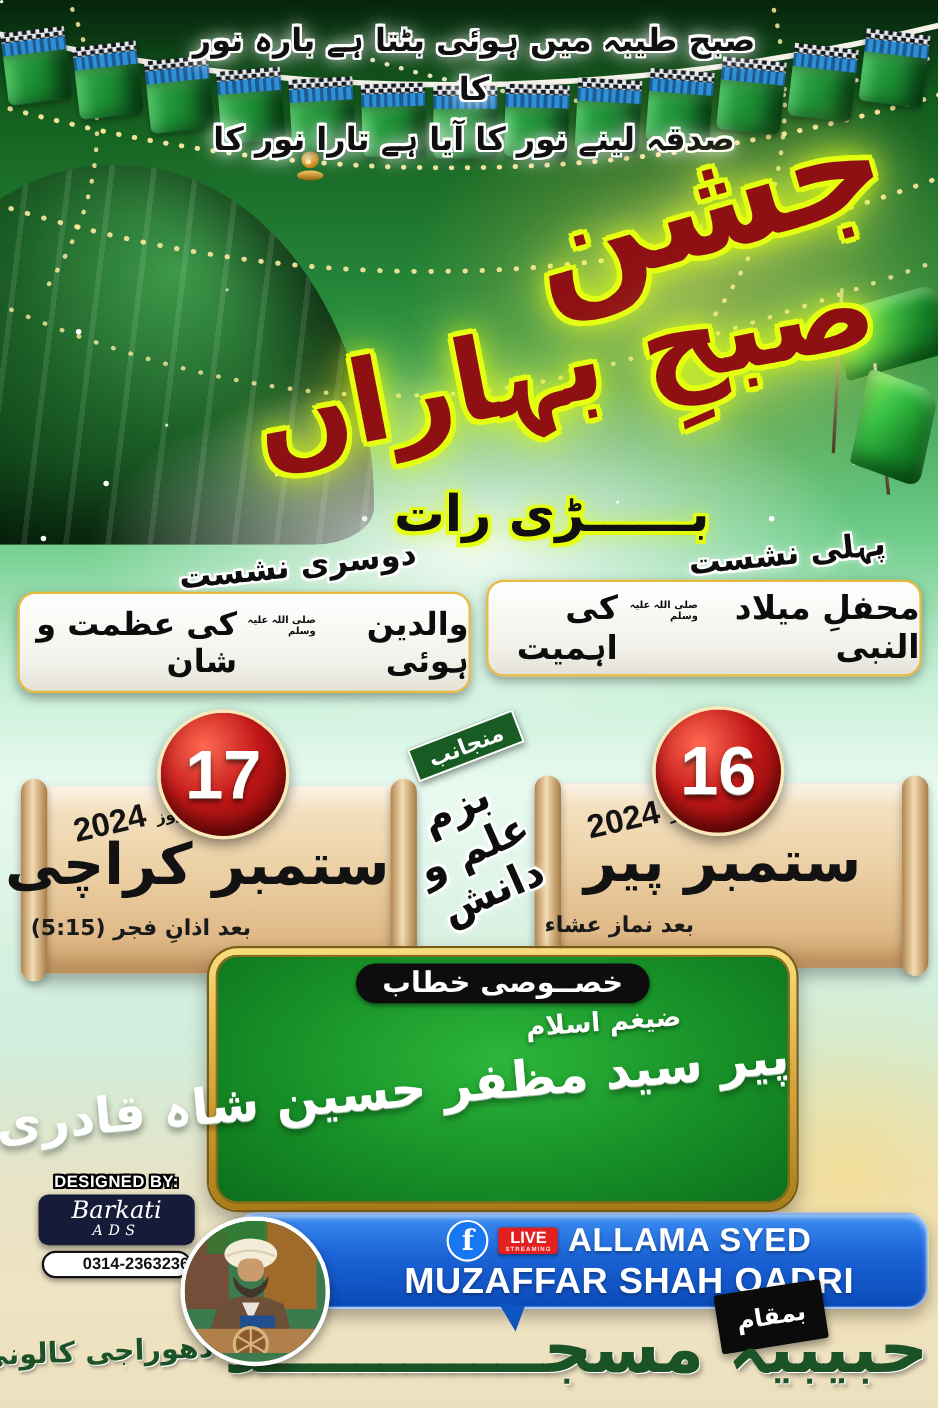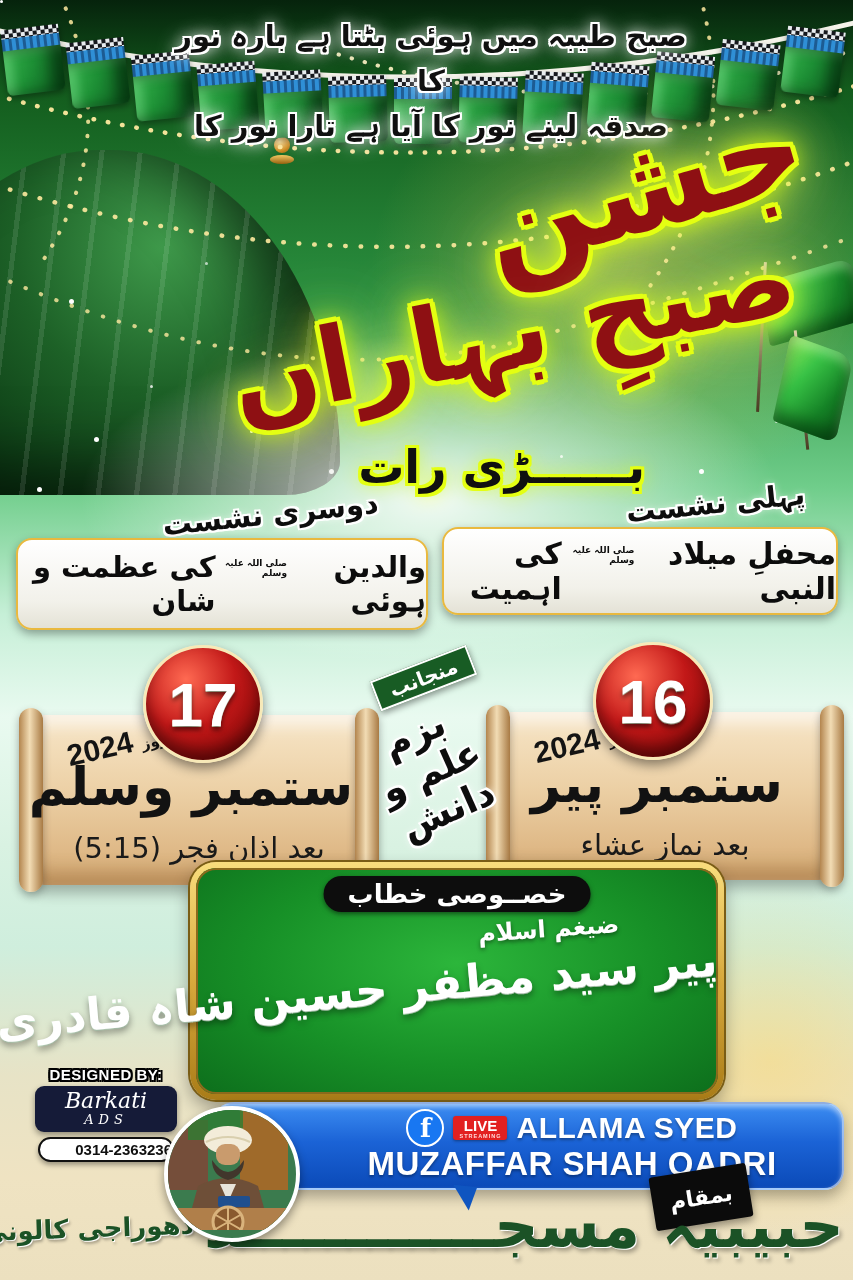--- a/index.html
+++ b/index.html
@@ -97,22 +97,22 @@
     display:flex;align-items:center;justify-content:center;color:#fff;
     font:bold 62px "Liberation Sans","DejaVu Sans",sans-serif;
     text-shadow:0 4px 5px rgba(0,0,0,.55),0 1px 0 #ffd;z-index:5;}
   .dc16{left:593px;top:642px;} .dc17{left:143px;top:645px;}
   .sc-year{position:absolute;left:38px;top:12px;transform:rotate(-13deg);
     font-weight:bold;font-size:30px;color:#141414;
     font-family:"Liberation Sans","DejaVu Sans",sans-serif;}
   .sc-roz{font-size:15px;font-family:"DejaVu Sans",sans-serif;margin-right:4px;}
   .sc-main{position:absolute;left:0;right:16px;top:42px;text-align:center;
     font-size:52px;font-weight:bold;color:#121212;white-space:nowrap;}
-  .sc-time{position:absolute;left:0;right:0;top:116px;text-align:center;
-    font-size:29px;font-weight:normal;color:#1a1a1a;}
+  .sc-time{position:absolute;left:0;right:0;top:116px;text-align:left;
+    font-size:20px;font-weight:bold;color:#1a1a1a;}
   
   .org{left:362px;top:652px;width:136px;height:240px;}
   .org-from{position:absolute;left:10px;top:10px;padding:2px 14px;background:#185c24;
     border:2px solid #fff;color:#fff;font-size:20px;font-weight:bold;
     transform:rotate(-21deg);box-shadow:0 3px 6px rgba(0,0,0,.4);}
   .org-name{position:absolute;left:-6px;top:58px;width:150px;transform:rotate(-24deg);
     text-align:center;font-size:37px;line-height:1.12;font-weight:bold;color:#0d0d0d;
     text-shadow:-2px -2px 0 #fff,2px -2px 0 #fff,-2px 2px 0 #fff,2px 2px 0 #fff,0 0 10px #fff;}
   
   .gbanner{left:190px;top:862px;width:522px;height:226px;border-radius:26px;
@@ -297,21 +297,21 @@
     <span>والدین ہوئی</span>
     <span class="hon">صلی اللہ علیہ وسلم</span>
     <span>کی عظمت و شان</span>
   </div>
 
   <div class="abs scroll sc17">
     <div class="sc-year">
       <span>2024</span>
       <span class="sc-roz rtl">بروز</span>
     </div>
-    <div class="sc-main rtl">ستمبر وسلم</div>
+    <div class="sc-main rtl">ستمبر کراچی</div>
     <div class="sc-time rtl">بعد اذانِ فجر (5:15)</div>
   </div>
   <div class="abs day-circle dc17">17</div>
 
   <div class="abs scroll sc16">
     <div class="sc-year">
       <span>2024</span>
       <span class="sc-roz rtl">بروز</span>
     </div>
     <div class="sc-main rtl">ستمبر پیر</div>

